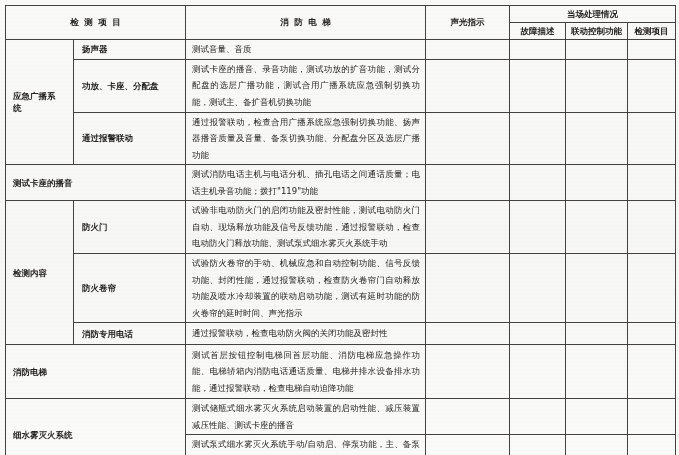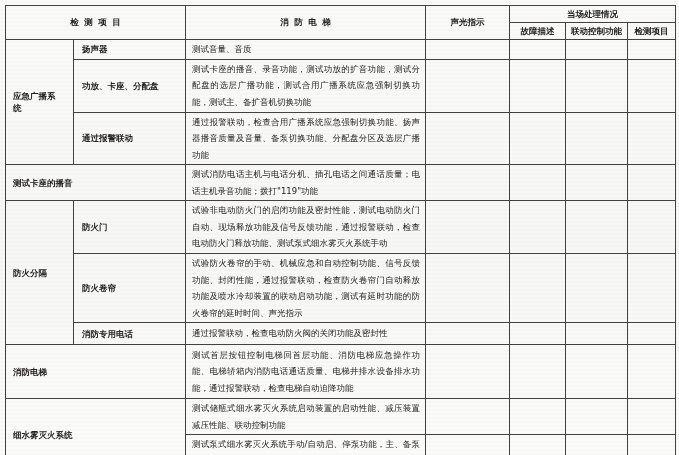--- a/index.html
+++ b/index.html
@@ -116,21 +116,21 @@
     <tr class="r4">
       <td colspan="2" class="grp">测试卡座的播音</td>
       <td class="cnt">测试消防电话主机与电话分机、插孔电话之间通话质量；电话主机录音功能；拨打"119"功能</td>
       <td class="e"></td>
       <td class="e"></td>
       <td class="e"></td>
       <td class="e"></td>
     </tr>
 
     <tr class="r5">
-      <td rowspan="3" class="grp">防火分隔</td>
+      <td rowspan="3" class="grp">检测内容</td>
       <td class="sub">防火门</td>
       <td class="cnt">试验非电动防火门的启闭功能及密封性能，测试电动防火门自动、现场释放功能及信号反馈功能，通过报警联动，检查电动防火门释放功能、测试泵式细水雾灭火系统手动</td>
       <td class="e"></td>
       <td class="e"></td>
       <td class="e"></td>
       <td class="e"></td>
     </tr>
     <tr class="r6">
       <td class="sub">防火卷帘</td>
       <td class="cnt">试验防火卷帘的手动、机械应急和自动控制功能、信号反馈功能、封闭性能，通过报警联动，检查防火卷帘门自动释放功能及喷水冷却装置的联动启动功能，测试有延时功能的防火卷帘的延时时间、声光指示</td>
@@ -152,21 +152,21 @@
       <td colspan="2" class="grp">消防电梯</td>
       <td class="cnt">测试首层按钮控制电梯回首层功能、消防电梯应急操作功能、电梯轿箱内消防电话通话质量、电梯井排水设备排水功能，通过报警联动，检查电梯自动迫降功能</td>
       <td class="e"></td>
       <td class="e"></td>
       <td class="e"></td>
       <td class="e"></td>
     </tr>
 
     <tr class="r9">
       <td colspan="2" rowspan="2" class="grp">细水雾灭火系统</td>
-      <td class="cnt">测试储瓶式细水雾灭火系统启动装置的启动性能、减压装置减压性能、联动控制功能</td>
+      <td class="cnt">测试储瓶式细水雾灭火系统启动装置的启动性能、减压装置减压性能、测试卡座的播音</td>
       <td class="e"></td>
       <td class="e"></td>
       <td class="e"></td>
       <td class="e"></td>
     </tr>
     <tr class="r10">
       <td class="cnt">测试泵式细水雾灭火系统手动/自动启、停泵功能，主、备泵切换功能，喷头喷雾性能</td>
       <td class="e"></td>
       <td class="e"></td>
       <td class="e"></td>

